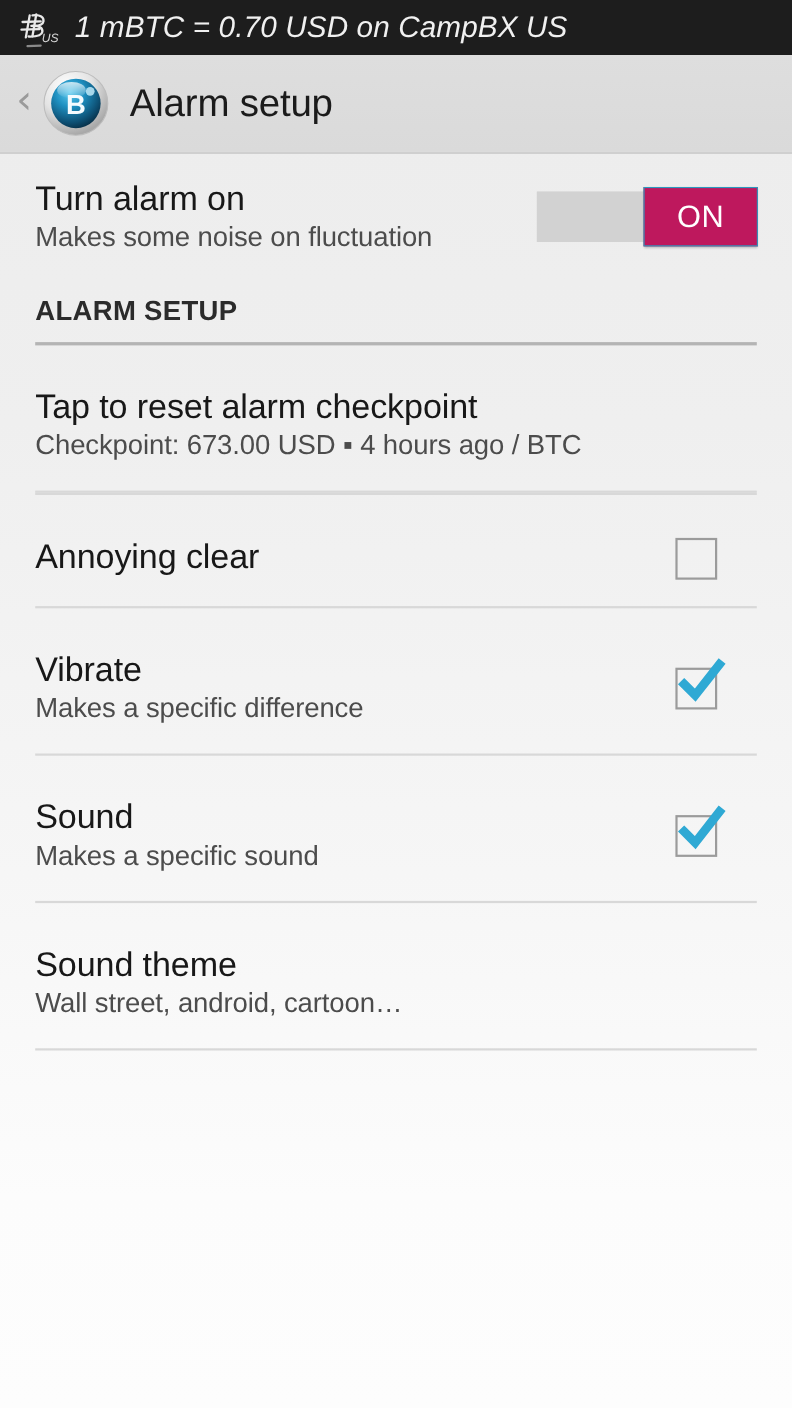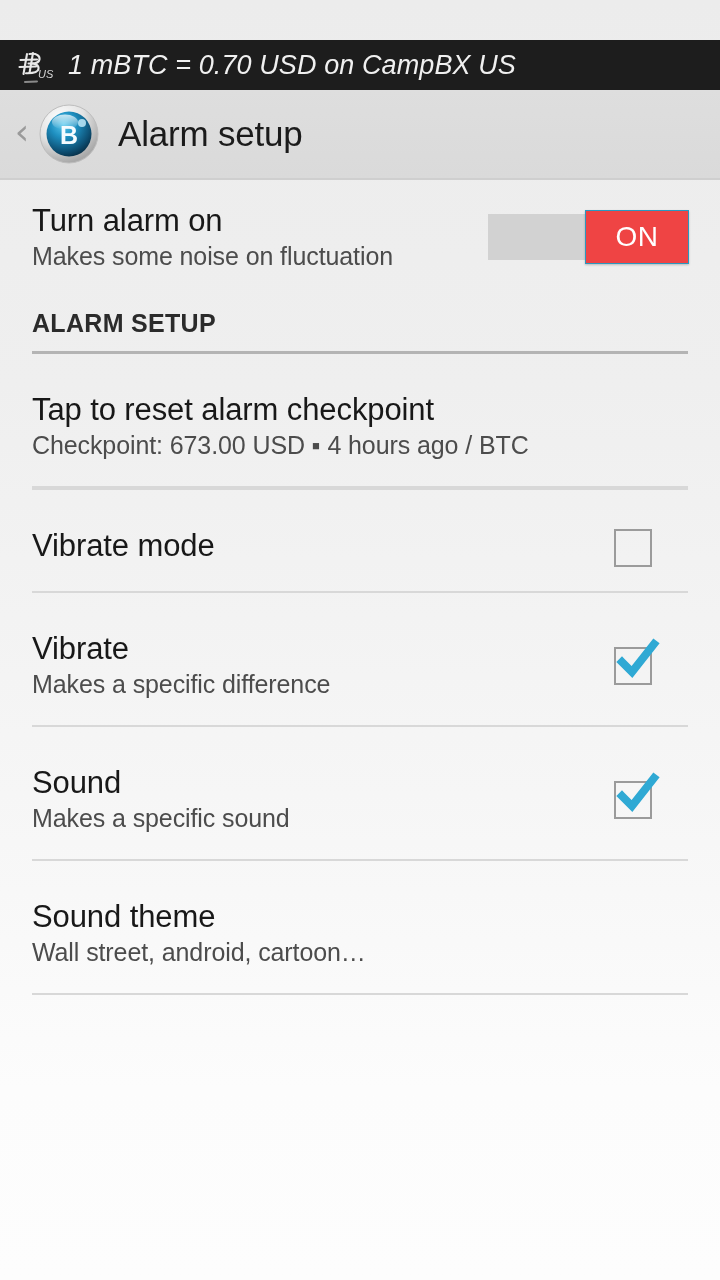--- a/index.html
+++ b/index.html
@@ -27,21 +27,20 @@
 
   
   .status-bar {
     height: 50px;
     flex: 0 0 50px;
     background: #1d1d1d;
     display: flex;
     align-items: center;
     padding-left: 14px;
     gap: 14px;
-    margin-top: 40px;
   }
 
   .status-icon {
     width: 40px;
     height: 42px;
     position: relative;
     flex: 0 0 40px;
   }
   .status-icon svg { display: block; }
 
@@ -150,21 +149,21 @@
     position: relative;
     display: block;
     border-right: 1px solid #c4c4c4;
   }
   .switch-thumb {
     position: absolute;
     top: -4px;
     right: -2px;
     width: 104px;
     height: 54px;
-    background: #ef4444;
+    background: #be185d;
     border: 1px solid #2a98bf;
     display: flex;
     align-items: center;
     justify-content: center;
     box-shadow: 0 1px 2px rgba(0,0,0,0.22);
   }
   .switch-label {
     color: #ffffff;
     font-size: 28px;
     letter-spacing: 0.6px;
@@ -304,21 +303,21 @@
         <div class="row-title">Tap to reset alarm checkpoint</div>
         <div class="row-sub">Checkpoint: 673.00 USD ▪ 4 hours ago / BTC</div>
       </div>
     </div>
     <div class="divider"></div>
 
     <div class="divider"></div>
 
     <div class="row row-plain row-check">
       <div class="row-text">
-        <div class="row-title">Vibrate mode</div>
+        <div class="row-title">Annoying clear</div>
       </div>
       <div class="row-widget">
         <div class="checkbox">
           <div class="checkbox-box"></div>
         </div>
       </div>
     </div>
     <div class="divider"></div>
 
     <div class="row row-plain row-check">

